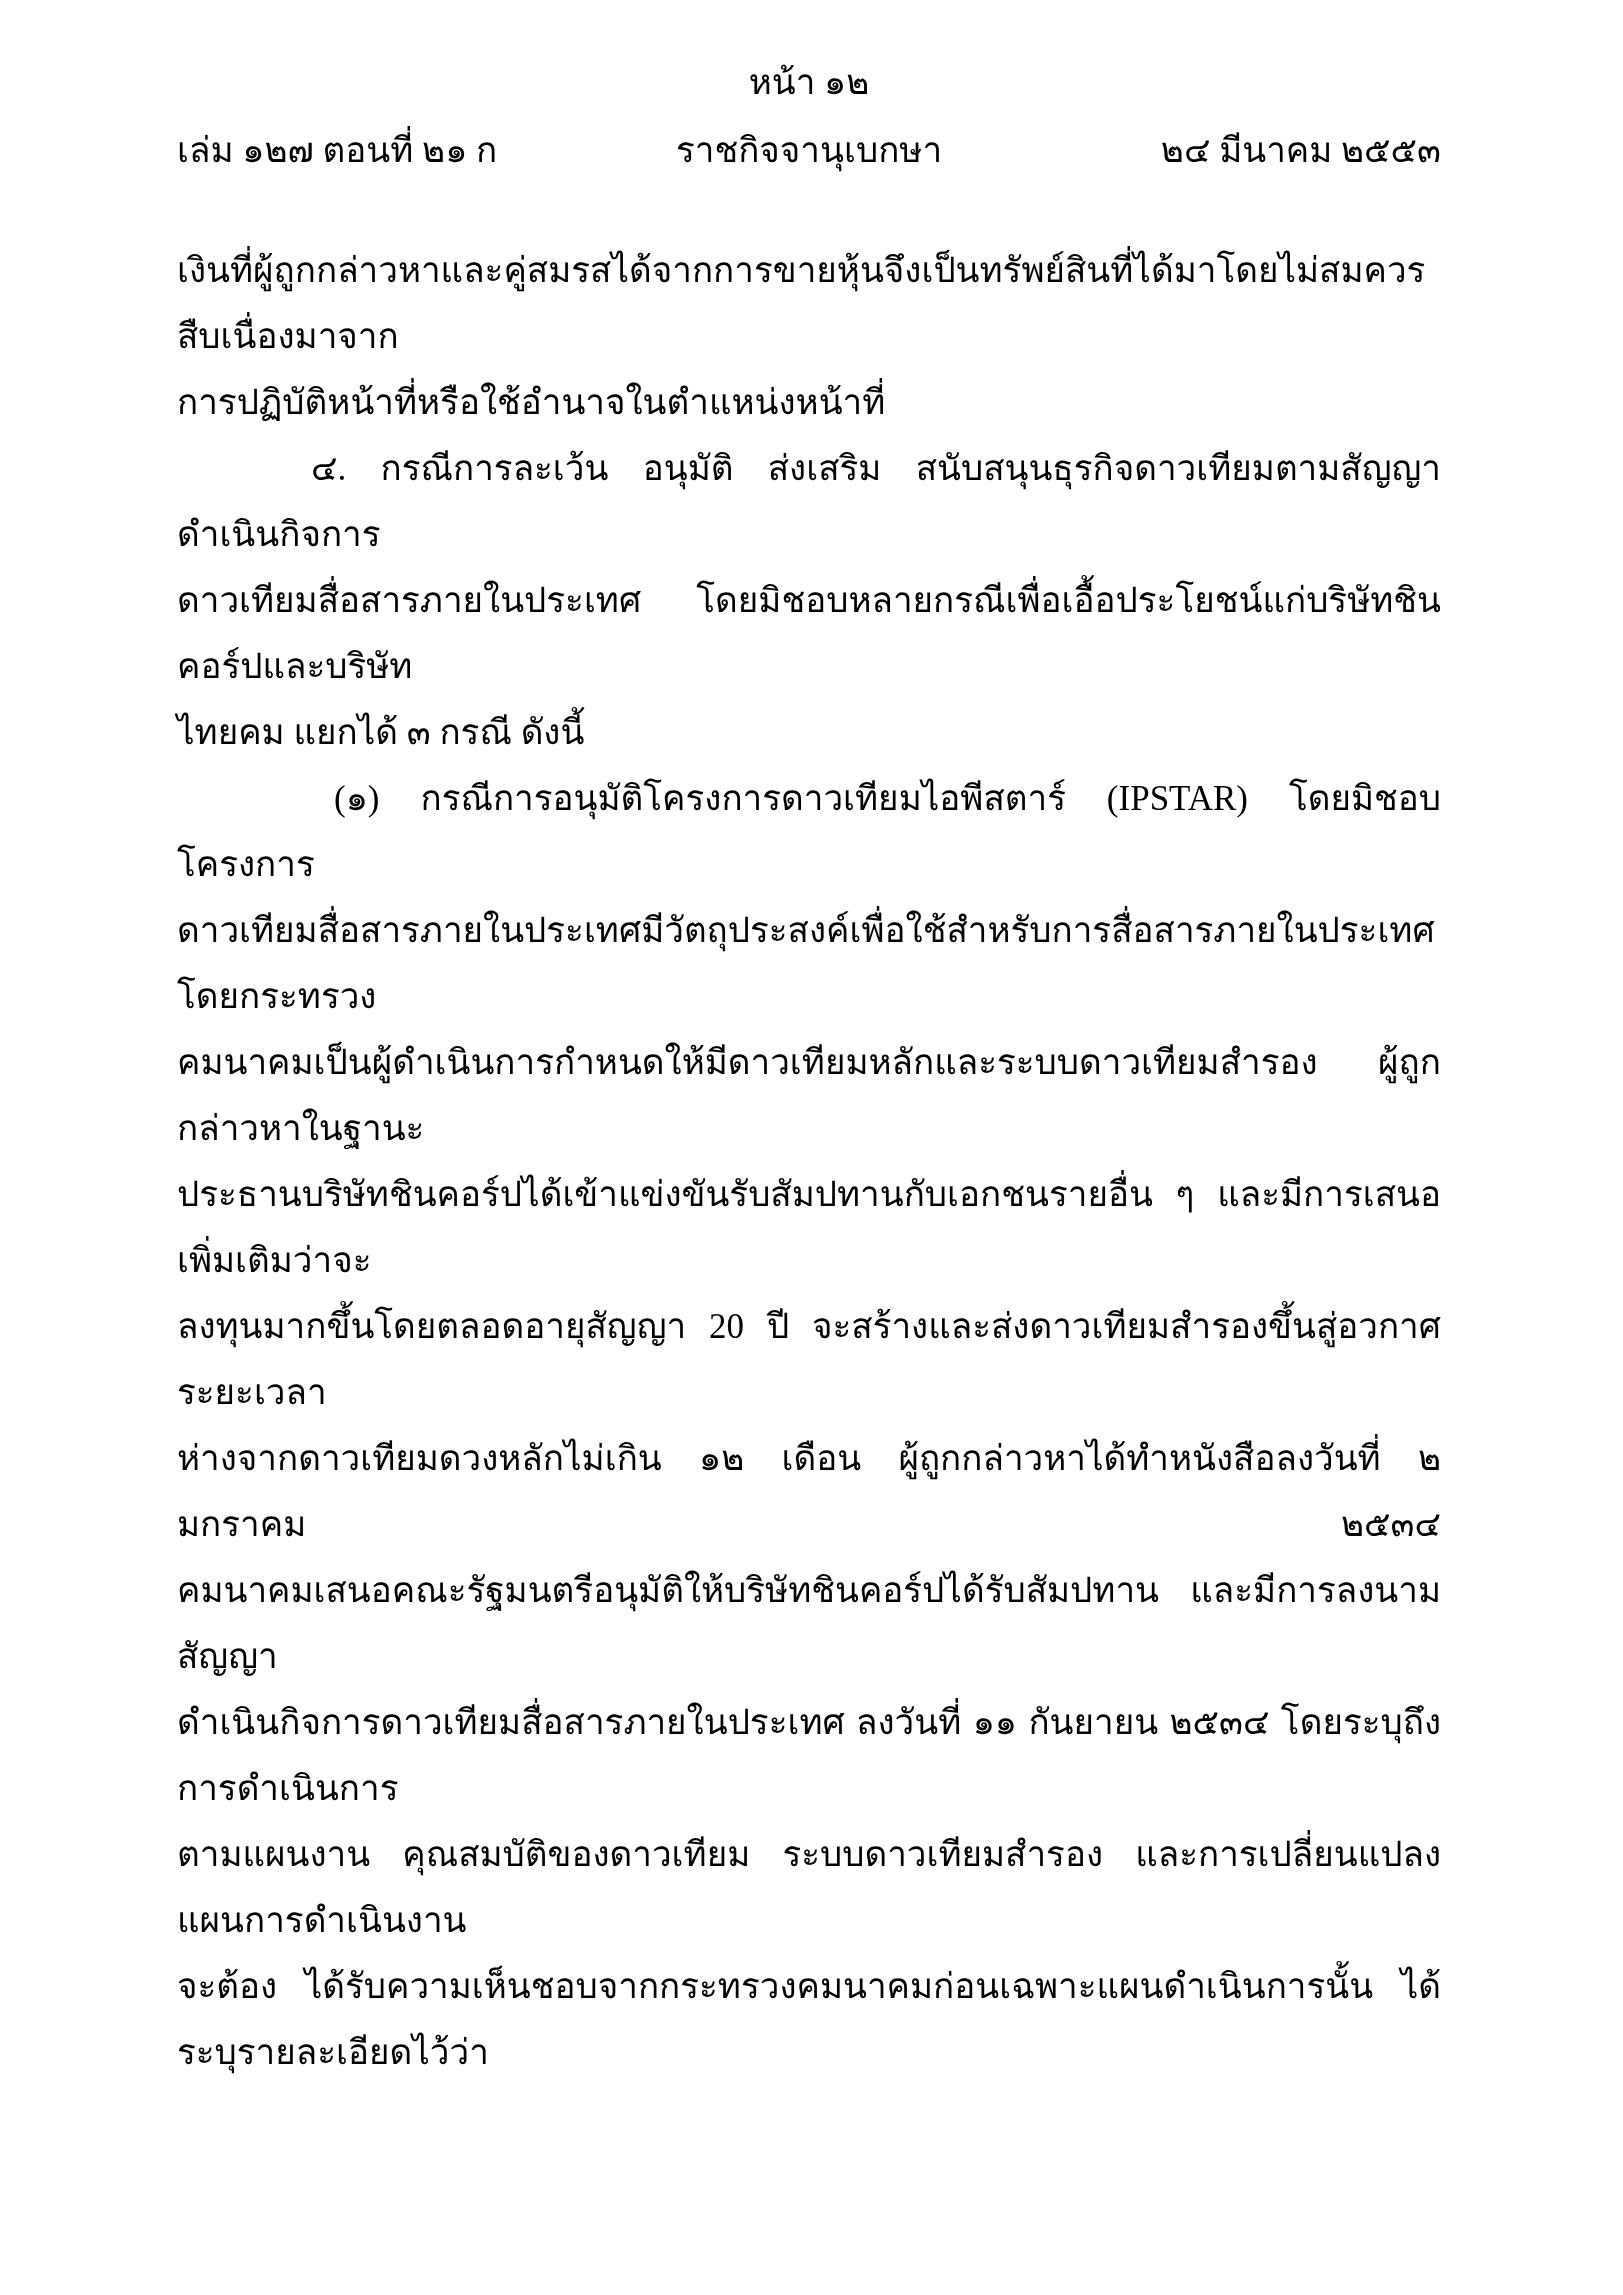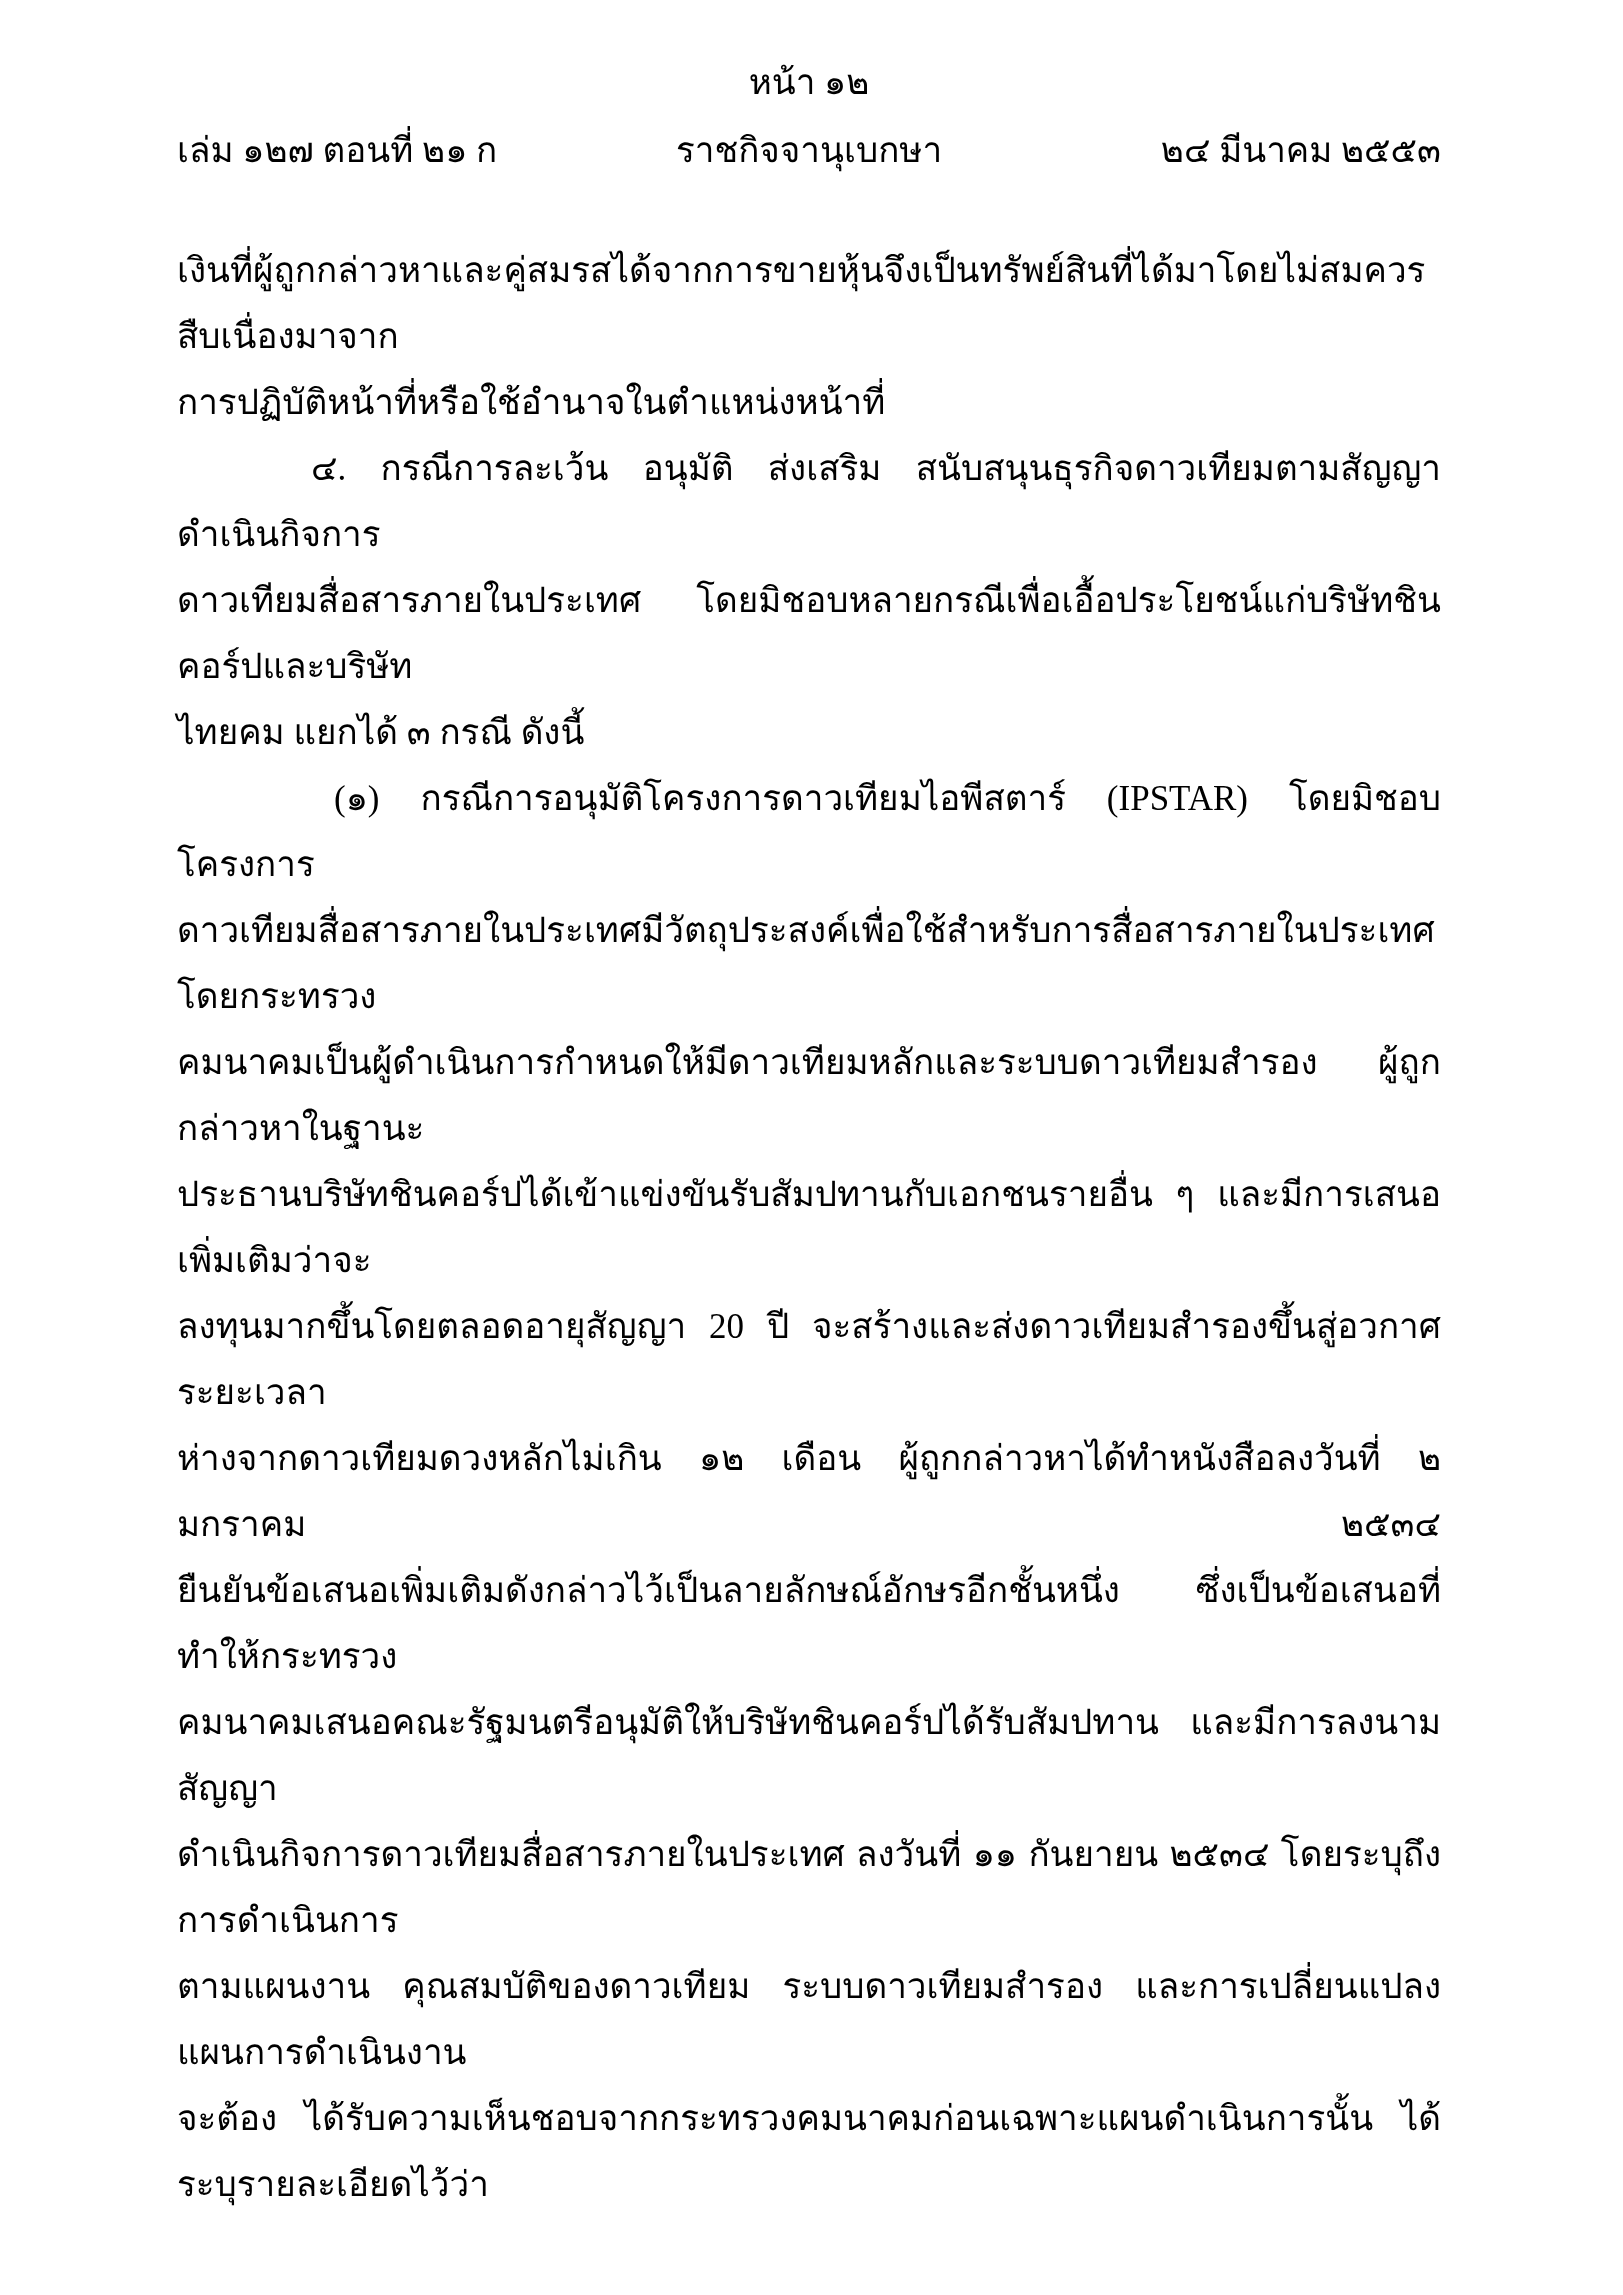--- a/index.html
+++ b/index.html
@@ -67,21 +67,20 @@
     <div class="line para-end">การปฏิบัติหน้าที่หรือใช้อำนาจในตำแหน่งหน้าที่</div>
     <div class="line indent-1">๔. กรณีการละเว้น อนุมัติ ส่งเสริม สนับสนุนธุรกิจดาวเทียมตามสัญญาดำเนินกิจการ</div>
     <div class="line">ดาวเทียมสื่อสารภายในประเทศ โดยมิชอบหลายกรณีเพื่อเอื้อประโยชน์แก่บริษัทชินคอร์ปและบริษัท</div>
     <div class="line para-end">ไทยคม แยกได้ ๓ กรณี ดังนี้</div>
     <div class="line indent-2">(๑) กรณีการอนุมัติโครงการดาวเทียมไอพีสตาร์ (IPSTAR) โดยมิชอบ โครงการ</div>
     <div class="line">ดาวเทียมสื่อสารภายในประเทศมีวัตถุประสงค์เพื่อใช้สำหรับการสื่อสารภายในประเทศ โดยกระทรวง</div>
     <div class="line">คมนาคมเป็นผู้ดำเนินการกำหนดให้มีดาวเทียมหลักและระบบดาวเทียมสำรอง ผู้ถูกกล่าวหาในฐานะ</div>
     <div class="line">ประธานบริษัทชินคอร์ปได้เข้าแข่งขันรับสัมปทานกับเอกชนรายอื่น ๆ และมีการเสนอเพิ่มเติมว่าจะ</div>
     <div class="line">ลงทุนมากขึ้นโดยตลอดอายุสัญญา 20 ปี จะสร้างและส่งดาวเทียมสำรองขึ้นสู่อวกาศระยะเวลา</div>
     <div class="line">ห่างจากดาวเทียมดวงหลักไม่เกิน ๑๒ เดือน ผู้ถูกกล่าวหาได้ทำหนังสือลงวันที่ ๒ มกราคม ๒๕๓๔</div>
-    <div class="line">ยืนยันข้อเสนอเพิ่มเติมดังกล่าวไว้เป็นลายลักษณ์อักษรอีกชั้นหนึ่ง ซึ่งเป็นข้อเสนอที่ทำให้กระทรวง</div>
     <div class="line">คมนาคมเสนอคณะรัฐมนตรีอนุมัติให้บริษัทชินคอร์ปได้รับสัมปทาน และมีการลงนามสัญญา</div>
     <div class="line">ดำเนินกิจการดาวเทียมสื่อสารภายในประเทศ ลงวันที่ ๑๑ กันยายน ๒๕๓๔ โดยระบุถึงการดำเนินการ</div>
     <div class="line">ตามแผนงาน คุณสมบัติของดาวเทียม ระบบดาวเทียมสำรอง และการเปลี่ยนแปลงแผนการดำเนินงาน</div>
     <div class="line">จะต้อง ได้รับความเห็นชอบจากกระทรวงคมนาคมก่อนเฉพาะแผนดำเนินการนั้น ได้ระบุรายละเอียดไว้ว่า</div>
 
   </div>
 
 </div>
 
 

